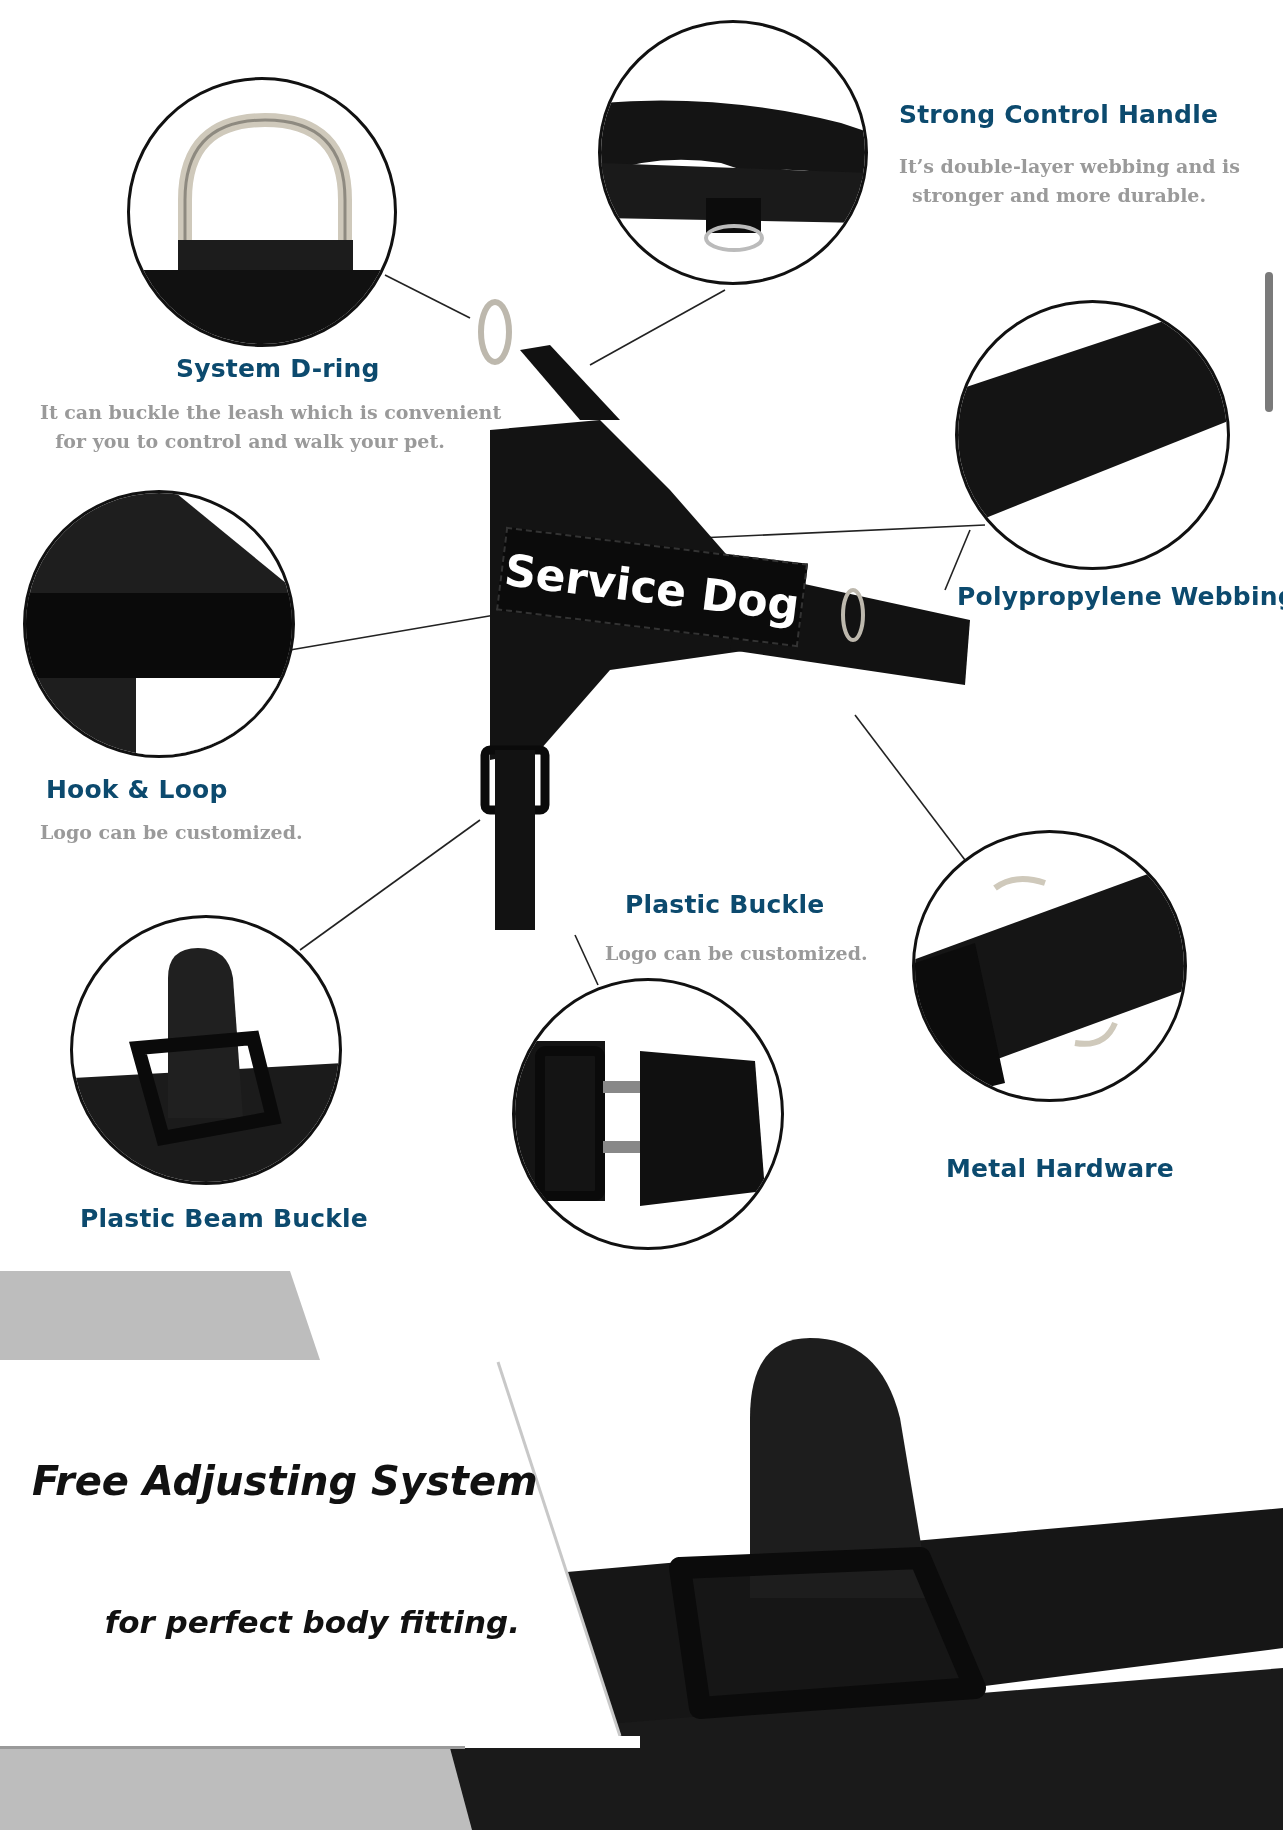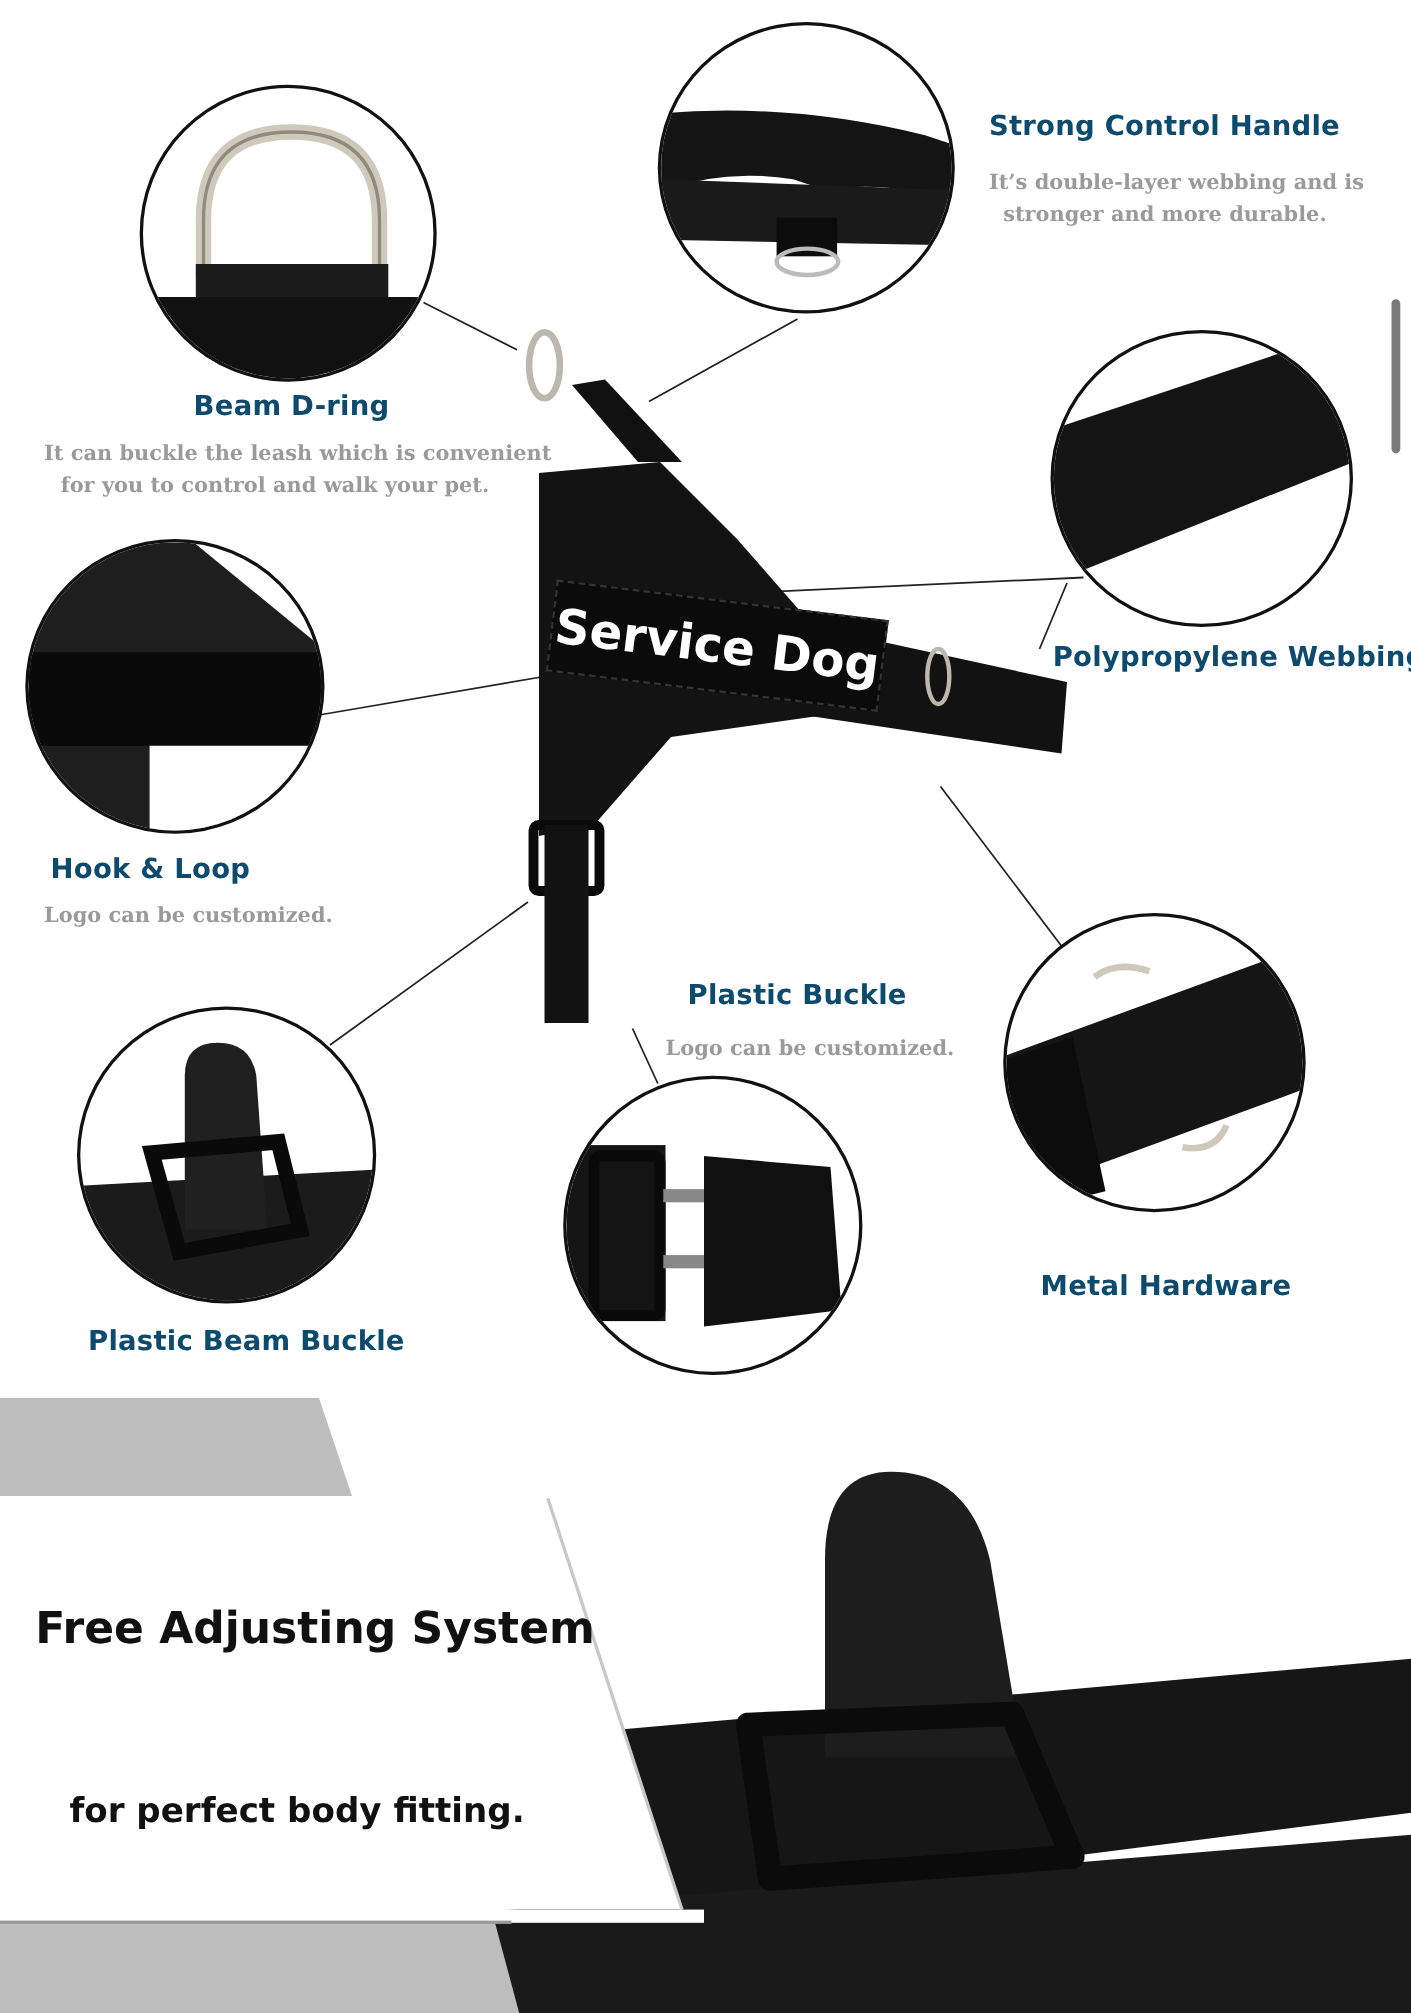--- a/index.html
+++ b/index.html
@@ -98,50 +98,50 @@
   </svg>
   <div style="position:absolute; left:30px; top:255px; width:300px; height:80px; background:#0b0b0b; border:2px dashed #333; transform:rotate(7deg); display:flex; align-items:center; justify-content:center;">
     <span style="font-family:'DejaVu Sans', sans-serif; font-weight:bold; color:#fff; font-size:44px; white-space:nowrap;">Service Dog</span>
   </div>
 </div>
 
 <div class="title" style="left:899px; top:100px;">Strong Control Handle</div>
 <div class="desc" style="left:899px; top:152px; width:320px;text-align:center;">It’s double-layer webbing and is</div>
 <div class="desc" style="left:899px; top:181px; width:320px;">stronger and more durable.</div>
 
-<div class="title" style="left:176px; top:354px;">Beam D-ring</div>
+<div class="title" style="left:176px; top:354px;">System D-ring</div>
 <div class="desc" style="left:40px; top:398px; width:420px;">It can buckle the leash which is convenient</div>
 <div class="desc" style="left:40px; top:427px; width:420px;">for you to control and walk your pet.</div>
 
 <div class="title" style="left:957px; top:582px;">Polypropylene Webbing</div>
 
 <div class="title" style="left:46px; top:775px;">Hook &amp; Loop</div>
 <div class="desc" style="left:40px; top:818px; width:250px; text-align:left;">Logo can be customized.</div>
 
 <div class="title" style="left:625px; top:890px;">Plastic Buckle</div>
 <div class="desc" style="left:605px; top:939px; width:250px; text-align:left;">Logo can be customized.</div>
 
 <div class="title" style="left:946px; top:1154px;">Metal Hardware</div>
 
 <div class="title" style="left:80px; top:1204px;">Plastic Beam Buckle</div>
 
 <div class="scrollbar"></div>
 
-<div class="abs" style="left:0; top:1268px; width:1088px; height:562px;">
+<div class="abs" style="left:0; top:1268px; width:1088px; height:562px;font-style:italic;">
   <svg width="1283" height="562" style="position:absolute; left:0; top:0;">
     <polygon points="0,3 290,3 320,92 0,92" fill="#bdbdbd"></polygon>
     <path d="M580 1110 L0 0" fill="none"></path>
 
     <path d="M500 310 L1283 240 L1283 380 L500 480 Z" fill="#161616"></path>
     <path d="M440 470 L1283 400 L1283 562 L380 562 Z" fill="#1a1a1a"></path>
     <path d="M750 330 L750 150 Q750 70 810 70 Q880 70 900 150 L930 330 Z" fill="#1d1d1d"></path>
     <path d="M680 300 L920 290 L975 420 L700 440 Z" fill="none" stroke="#0b0b0b" stroke-width="22" stroke-linejoin="round"></path>
 
     <polygon points="0,92 498,92 620,468 0,468" fill="#ffffff"></polygon>
     <line x1="498" y1="94" x2="620" y2="468" stroke="#c8c8c8" stroke-width="3"></line>
 
     <polygon points="0,480 450,480 472,562 0,562" fill="#bdbdbd"></polygon>
     <rect x="0" y="468" width="640" height="12" fill="#ffffff"></rect>
     <rect x="0" y="478" width="465" height="3" fill="#9a9a9a"></rect>
   </svg>
   <div class="big-title" style="left:32px; top:190px;">Free Adjusting System</div>
-  <div class="big-sub" style="left:20px; top:351px; width:500px;">for perfect body fitting.</div>
+  <div class="big-sub" style="left:20px; top:327px; width:500px;text-align:right;">for perfect body fitting.</div>
 </div>
 
 </body></html>

